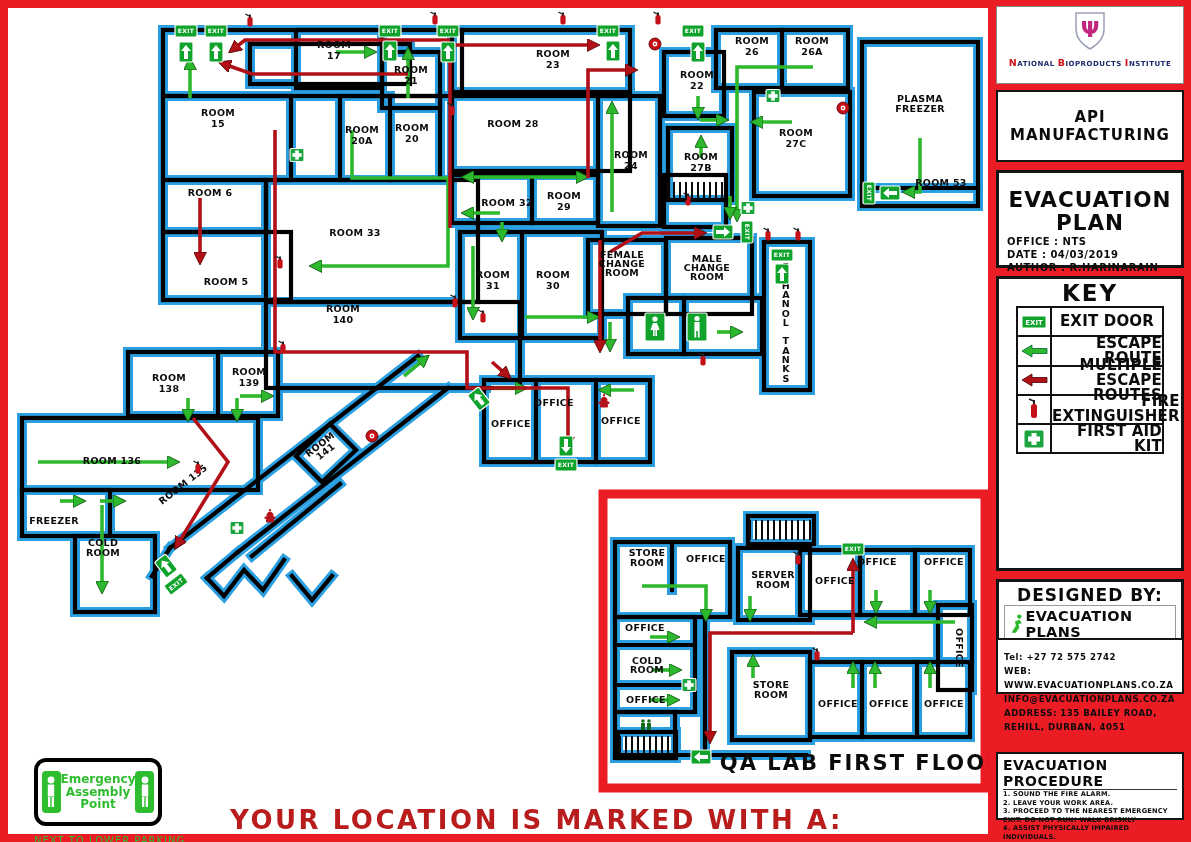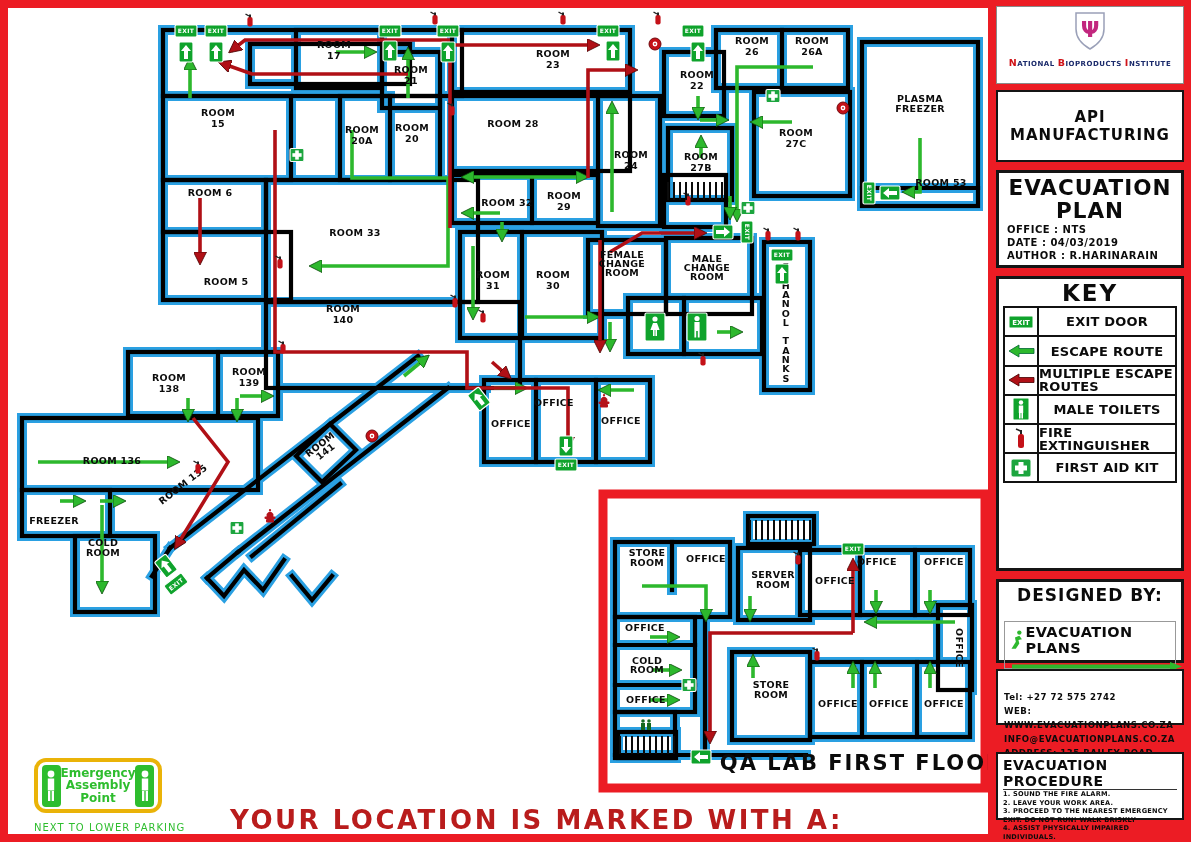--- a/index.html
+++ b/index.html
@@ -15,44 +15,44 @@
   .exitbox{fill:#0fa32c;stroke:#fff;stroke-width:1.2;}
   .exittext{font-family:"DejaVu Sans",sans-serif;font-weight:bold;font-size:6px;fill:#fff;text-anchor:middle;letter-spacing:.4px;}
   .inset-frame{fill:#ffffff;stroke:#ec1c24;stroke-width:9;}
   .inset-title{font-family:"DejaVu Sans",sans-serif;font-weight:900;font-size:21px;fill:#0b0b0b;text-anchor:middle;letter-spacing:2px;}
   
   .panel{position:absolute;left:996px;width:188px;background:#fff;border:2px solid #151515;box-sizing:border-box;}
   .logo-panel{top:6px;height:78px;border:1px solid #8a8a8a;text-align:center;padding-top:4px;}
   .logo-caption{font-size:7px;font-weight:bold;color:#1a2a6b;letter-spacing:.5px;margin-top:2px;}
   .logo-caption .init{color:#d01318;font-size:9.5px;}
   .api-panel{top:90px;height:72px;display:flex;align-items:center;justify-content:center;text-align:center;font-weight:900;font-size:15px;letter-spacing:1px;color:#0b0b0b;}
-  .plan-panel{top:170px;height:98px;padding:4px 8px;box-sizing:border-box;border-width:3px;}
+  .plan-panel{top:170px;height:98px;padding:16px 8px;box-sizing:border-box;border-width:3px;}
   .plan-title{font-weight:900;font-size:21.5px;letter-spacing:1px;text-align:center;color:#0b0b0b;line-height:1.05;}
   .plan-meta{font-weight:900;font-size:10px;color:#0b0b0b;letter-spacing:.5px;margin-top:2px;}
-  .key-panel{top:276px;height:295px;padding:2px 4px;border-width:3px;}
+  .key-panel{top:276px;height:295px;padding:2px 17px;border-width:3px;}
   .key-title{font-weight:900;font-size:23px;text-align:center;letter-spacing:2px;color:#0b0b0b;line-height:1.1;}
   .key-table{border:2px solid #111;}
   .key-row{display:flex;border-bottom:2px solid #111;height:27.2px;align-items:stretch;}
   .key-row:last-child{border-bottom:none;}
   .key-ic{width:32px;border-right:2px solid #111;display:flex;align-items:center;justify-content:center;flex:0 0 32px;}
-  .key-lb{flex:1;display:flex;align-items:center;justify-content:center;text-align:left;font-weight:900;font-size:13px;line-height:1.0;color:#0b0b0b;letter-spacing:.2px;}
+  .key-lb{flex:1;display:flex;align-items:center;justify-content:center;text-align:right;font-weight:900;font-size:15px;line-height:1.0;color:#0b0b0b;letter-spacing:.2px;}
   .designed-panel{top:579px;height:84px;padding:3px 5px;border-width:3px;}
   .designed-h{font-weight:900;font-size:17px;letter-spacing:1px;color:#0b0b0b;text-align:center;}
-  .brandbox{border:1px solid #999;margin-top:16px;padding:2px 3px;position:relative;height:48px;box-sizing:border-box;}
+  .brandbox{border:1px solid #999;margin-top:0;padding:2px 3px;position:relative;height:48px;box-sizing:border-box;}
   .brandrow{display:flex;align-items:center;}
   .brandname{font-weight:900;font-size:14.5px;color:#0b0b0b;letter-spacing:.4px;}
   .tagline{font-size:4.6px;color:#cc2222;font-weight:bold;white-space:nowrap;overflow:hidden;margin-left:22px;margin-top:1px;}
-  .contact-panel{top:669px;height:56px;padding:20px 6px;border-width:2px;}
+  .contact-panel{top:638px;height:56px;padding:11px 6px;border-width:2px;}
   .contact-line{font-weight:bold;font-size:8.6px;color:#0b0b0b;letter-spacing:.5px;line-height:1.62;}
   .proc-panel{top:752px;height:68px;padding:3px 5px;border-width:2px;}
   .proc-h{font-weight:900;font-size:14px;letter-spacing:.5px;color:#0b0b0b;border-bottom:1px solid #333;}
   .proc-item{font-weight:bold;font-size:6.6px;color:#0b0b0b;line-height:1.3;letter-spacing:.2px;}
   
   .assembly{position:absolute;left:26px;top:750px;width:150px;}
-  .assembly-box{width:128px;height:55px;background:#fff;border:4px solid #eab308;border-radius:12px;display:flex;align-items:center;justify-content:space-between;padding:2px 4px;box-sizing:border-box;}
+  .assembly-box{width:128px;height:68px;background:#fff;border:4px solid #000000;border-radius:12px;display:flex;align-items:center;justify-content:space-between;padding:2px 4px;box-sizing:border-box;}
   .person-chip{width:20px;height:42px;background:#2ebd2e;border-radius:4px;display:flex;align-items:center;justify-content:center;}
   .assembly-text{flex:1;text-align:center;color:#2ebd2e;font-weight:900;font-size:12px;line-height:1.05;}
   .assembly-note{margin-top:9px;color:#2ebd2e;font-weight:400;font-size:10px;letter-spacing:1px;white-space:nowrap;}
   .footer-text{position:absolute;left:222px;top:797px;font-weight:900;font-size:26px;letter-spacing:2.5px;color:#b91c1c;white-space:nowrap;}
 </style>
 </head>
 <body>
 
 <div class="map-area">
 <svg id="plan" width="980" height="826" viewBox="8 8 980 826">
@@ -620,32 +620,20 @@
     <div class="key-row">
       <span class="key-ic">
           <svg width="28" height="16">
             <polygon points="2,8 12,2 12,5.5 27,5.5 27,10.5 12,10.5 12,14" fill="#b01016" stroke="#400" stroke-width="0.8"></polygon>
           </svg>
         </span>
       <span class="key-lb">MULTIPLE ESCAPE ROUTES</span>
     </div>
     <div class="key-row">
       <span class="key-ic">
-          <svg width="18" height="24">
-            <rect x="1" y="1" width="16" height="22" rx="1" fill="#0fa32c" stroke="#fff"></rect>
-            <circle cx="9" cy="5.5" r="2.2" fill="#fff"></circle>
-            <rect x="6.8" y="8.5" width="4.4" height="7.5" fill="#fff"></rect>
-            <rect x="7" y="16" width="1.6" height="5.5" fill="#fff"></rect>
-            <rect x="9.4" y="16" width="1.6" height="5.5" fill="#fff"></rect>
-          </svg>
-        </span>
-      <span class="key-lb">MALE TOILETS</span>
-    </div>
-    <div class="key-row">
-      <span class="key-ic">
           <svg width="14" height="24">
             <rect x="4" y="7" width="6" height="14" rx="2.5" fill="#c41118"></rect>
             <rect x="6" y="3" width="2" height="4" fill="#222"></rect>
             <line x1="6.5" y1="4" x2="2" y2="2" stroke="#222" stroke-width="1.5"></line>
           </svg>
         </span>
       <span class="key-lb">FIRE EXTINGUISHER</span>
     </div>
     <div class="key-row">
       <span class="key-ic">

